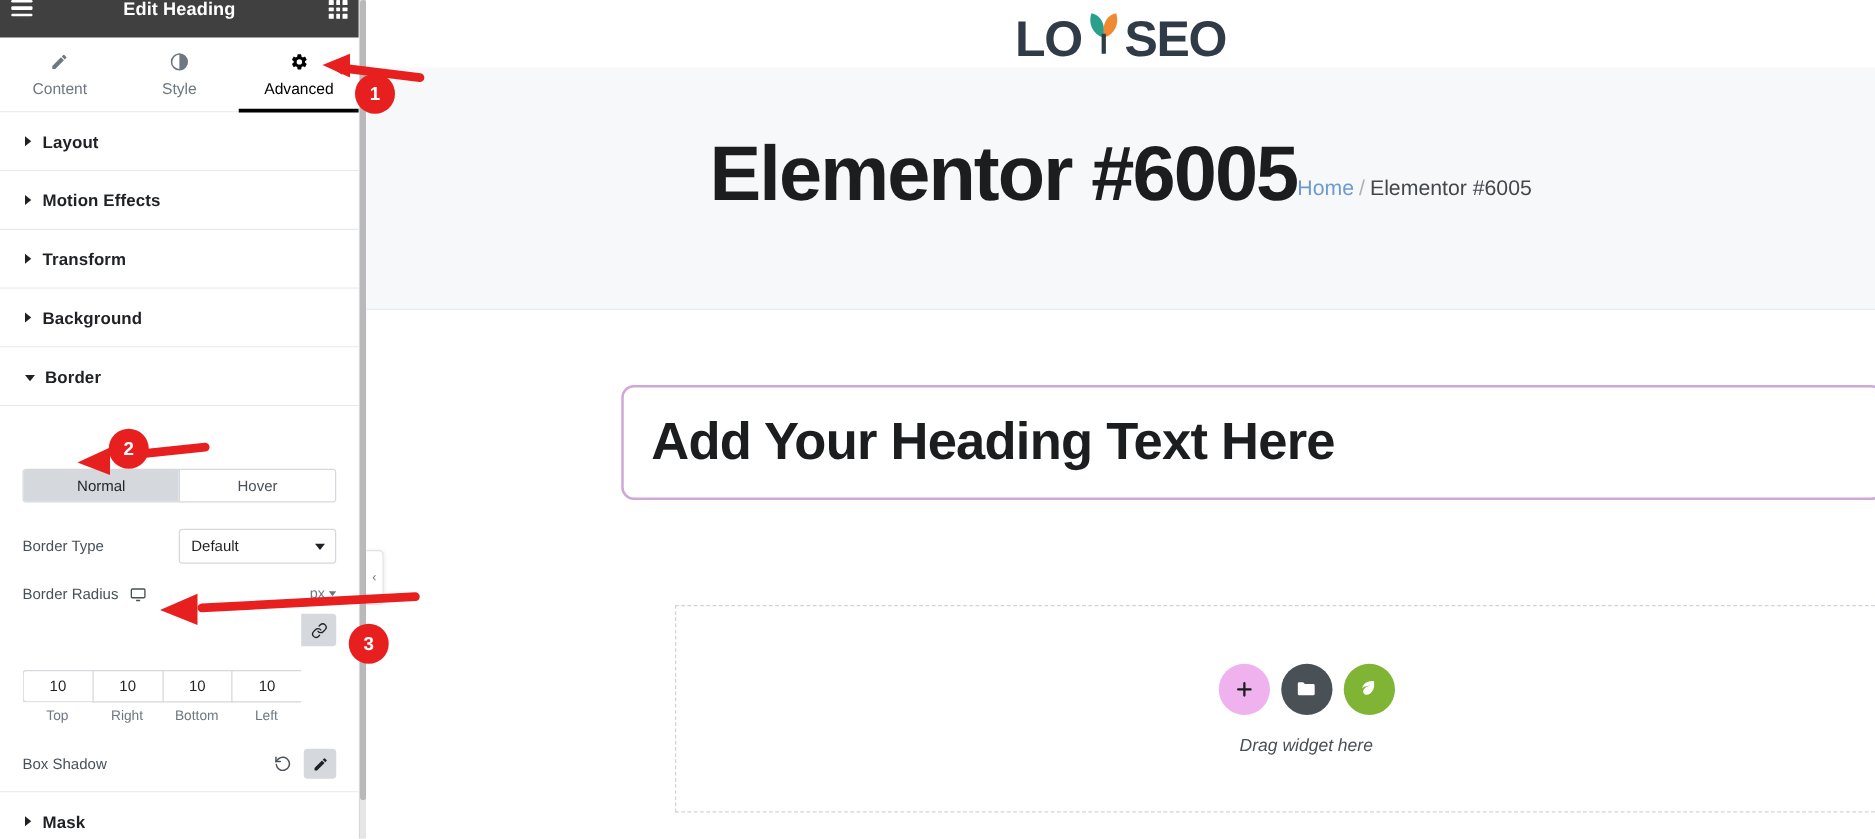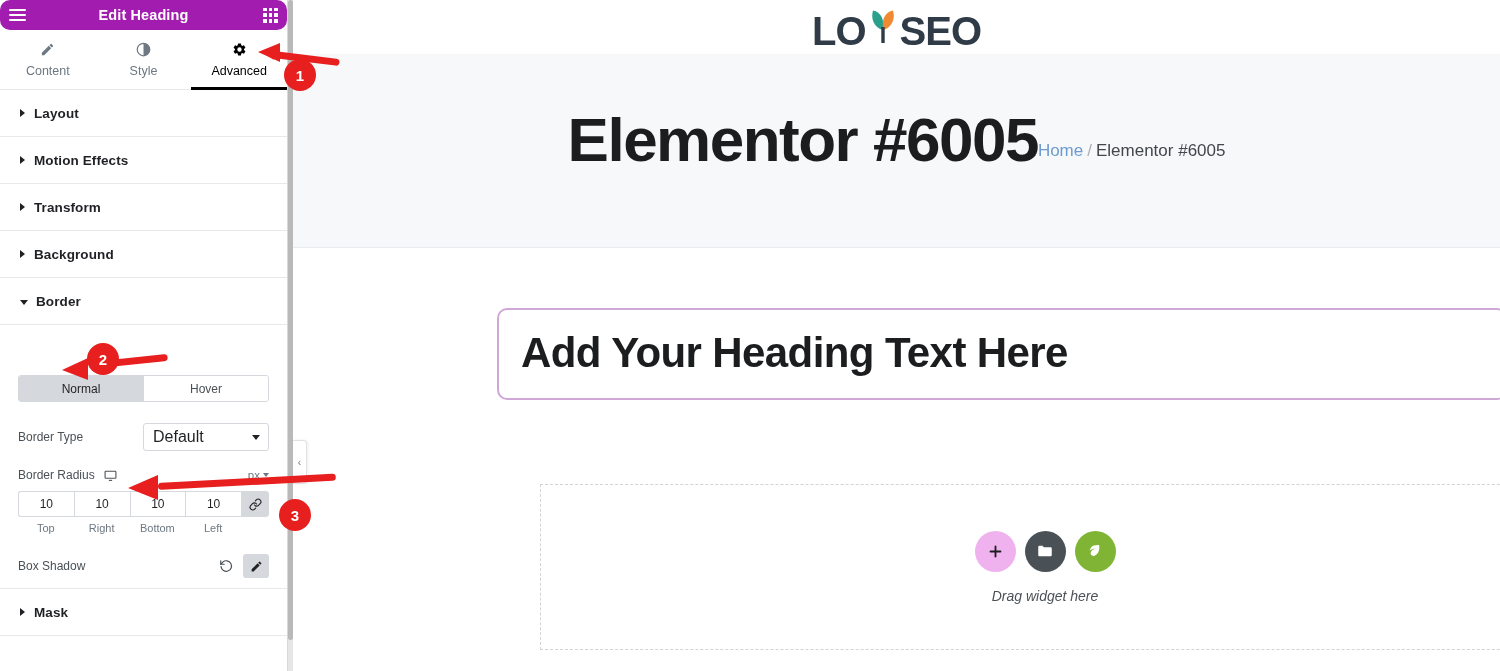--- a/index.html
+++ b/index.html
@@ -41,26 +41,25 @@
     width: 5px;
     height: 640px;
     background: #b9b9b9;
     border-radius: 3px;
   }
 
   
   .panel-header {
     position: relative;
     height: 30px;
-    background: #a21caf;
-    display: flex;
-    align-items: center;
+    background: #404040;
+    display: flex;
+    align-items: flex-start;
     justify-content: space-between;
     padding: 0 9px;
-    border-radius: 10px;
   }
   .panel-title {
     position: absolute;
     left: 0; right: 0;
     text-align: center;
     color: #ffffff;
     font-size: 14.5px;
     font-weight: bold;
     letter-spacing: .1px;
   }
@@ -169,21 +168,21 @@
     flex: 0 0 125px;
   }
   .select-box {
     flex: 1;
     height: 28px;
     border: 1px solid #d5d8dc;
     border-radius: 3px;
     display: flex;
     align-items: center;
     padding: 0 9px;
-    font-size: 16px;
+    font-size: 12px;
     color: #1f2124;
     position: relative;
     cursor: pointer;
     background: #fff;
   }
   .select-box .dn {
     position: absolute;
     right: 8px;
     width: 0; height: 0;
     border-left: 4px solid transparent;
@@ -223,20 +222,21 @@
     width: 100%;
     height: 26px;
     border: 1px solid #d5d8dc;
     border-right: 0;
     text-align: center;
     font-size: 12px;
     color: #1f2124;
     font-family: "Liberation Sans", sans-serif;
     background: #fff;
     outline: none;
+    margin-top: 45px;
   }
   .radius-inputs .cell:first-child input { border-radius: 3px 0 0 3px; }
   .radius-inputs .linkbtn {
     width: 28px;
     height: 26px;
     border: 1px solid #d5d8dc;
     border-radius: 0 3px 3px 0;
     background: #d5d8dc;
     display: flex;
     align-items: center;

